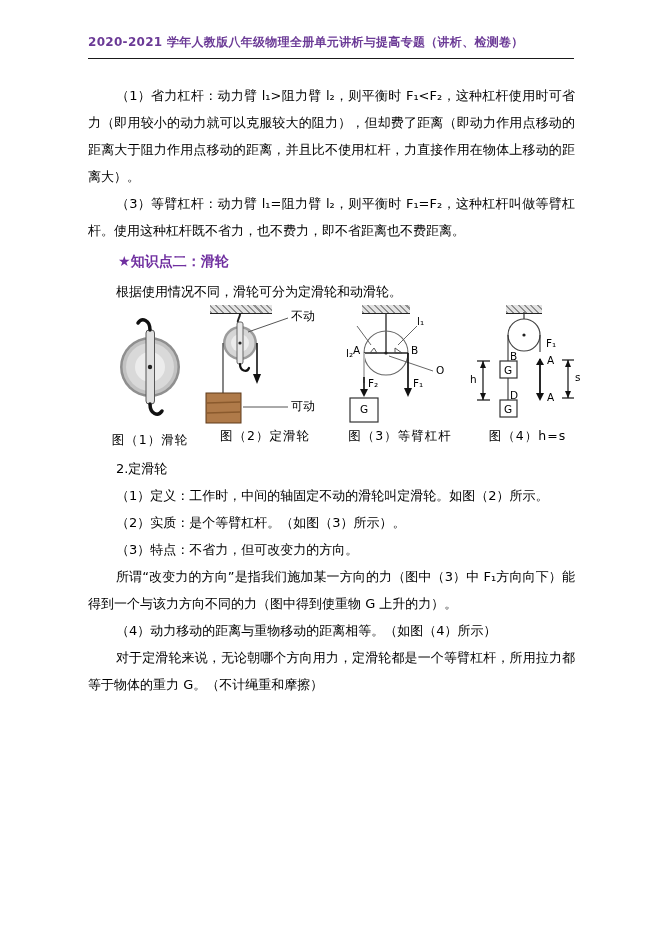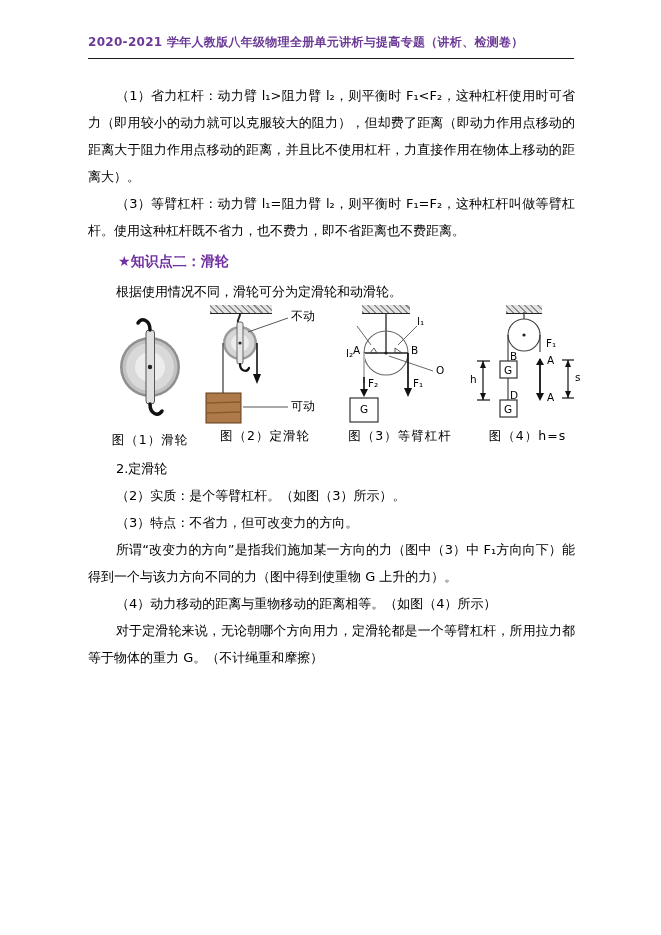--- a/index.html
+++ b/index.html
@@ -154,19 +154,20 @@
       <span class="fig-label fig-small" style="left:34px; top:99px;">G</span>
       <span class="fig-label fig-small" style="left:77px; top:50px;">A</span>
       <span class="fig-label fig-small" style="left:77px; top:87px;">A</span>
       <span class="fig-label fig-small" style="left:105px; top:67px;">s</span>
       <div class="fig-caption">图（4）h=s</div>
     </div>
 
   </div>
 
   <p>2.定滑轮</p>
+  <p>（1）定义：工作时，中间的轴固定不动的滑轮叫定滑轮。如图（2）所示。</p>
   <p>（2）实质：是个等臂杠杆。（如图（3）所示）。</p>
   <p>（3）特点：不省力，但可改变力的方向。</p>
   <p>所谓“改变力的方向”是指我们施加某一方向的力（图中（3）中 F₁方向向下）能得到一个与该力方向不同的力（图中得到使重物 G 上升的力）。</p>
   <p>（4）动力移动的距离与重物移动的距离相等。（如图（4）所示）</p>
   <p>对于定滑轮来说，无论朝哪个方向用力，定滑轮都是一个等臂杠杆，所用拉力都等于物体的重力 G。（不计绳重和摩擦）</p>
 
 </div>
 
 </body></html>

